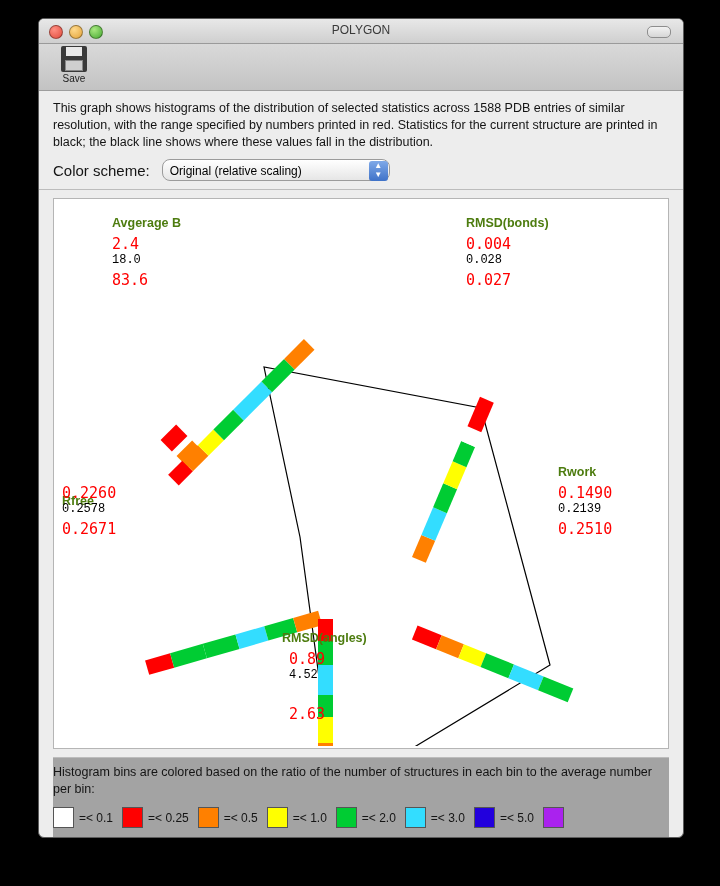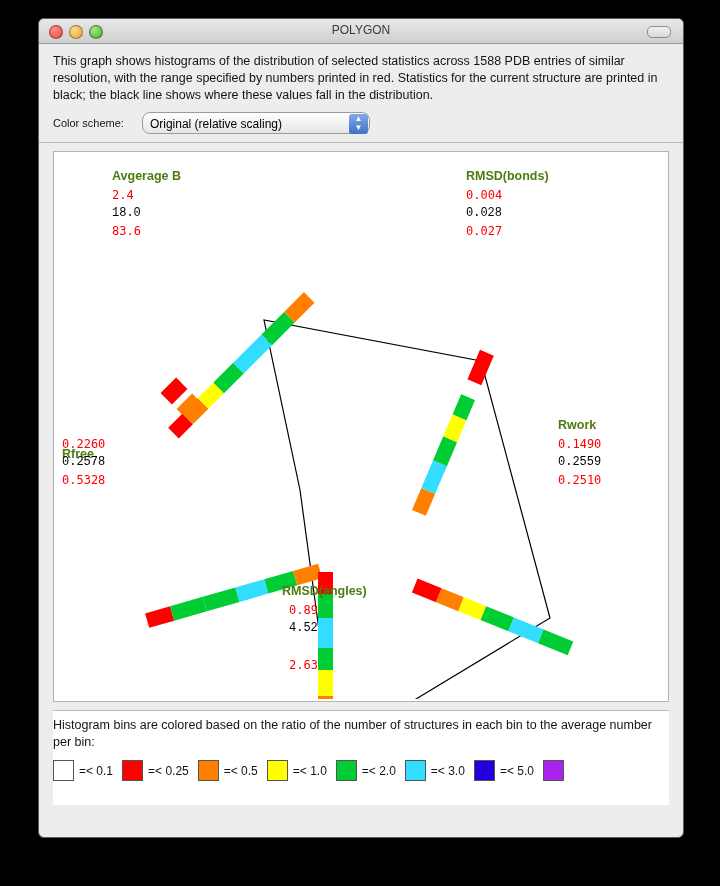--- a/index.html
+++ b/index.html
@@ -121,23 +121,23 @@
 
   
   #scheme-row {
     background: #ededed;
     padding: 2px 14px 8px 14px;
     display: flex;
     align-items: center;
     border-bottom: 1px solid #bcbcbc;
   }
   #scheme-label {
-    font-size: 11px;
+    font-size: 15px;
     color: #141414;
-    margin-right: 18px;
+    margin-right: 12px;
   }
   #scheme-select {
     position: relative;
     width: 228px;
     height: 22px;
     background: linear-gradient(to bottom, #ffffff 0%, #e6e6e6 100%);
     border: 1px solid #9b9b9b;
     border-radius: 8px;
     font-size: 12px;
     color: #000;
@@ -173,39 +173,39 @@
     position: absolute;
     font-family: Liberation Sans, sans-serif;
     font-size: 12.5px;
     font-weight: bold;
     color: #4d7c0f;
     white-space: nowrap;
   }
   .val-red {
     position: absolute;
     font-family: "DejaVu Sans Mono", monospace;
-    font-size: 12px;
+    font-size: 15px;
     color: #ff0000;
     white-space: nowrap;
     text-align: center;
   }
   .val-black {
     position: absolute;
     font-family: Liberation Mono, monospace;
     font-size: 12px;
     color: #000;
     white-space: nowrap;
   }
 
   
   #legend-panel {
     position: relative;
     margin: 8px 14px 0 14px;
     height: 88px;
-    background: #ffffff;
+    background: #a3a3a3;
     border-top: 1px solid #bcbcbc;
     padding-top: 6px;
   }
   #legend-text {
     font-size: 12.5px;
     line-height: 17px;
     color: #141414;
   }
   #legend-row {
     display: flex;
@@ -235,20 +235,26 @@
 <div id="window">
 
   <div id="titlebar">
     <div class="traffic" id="btn-close"></div>
     <div class="traffic" id="btn-min"></div>
     <div class="traffic" id="btn-max"></div>
     <div id="window-title">POLYGON</div>
     <div id="titlebar-pill"></div>
   </div>
 
+  <div id="toolbar">
+    <div id="save-button">
+      <div class="floppy"></div>
+      <div class="label">Save</div>
+    </div>
+  </div>
 
   <div id="desc">This graph shows histograms of the distribution of selected statistics across 1588 PDB entries of similar resolution, with the range specified by numbers printed in red.  Statistics for the current structure are printed in black; the black line shows where these values fall in the distribution.</div>
 
   <div id="scheme-row">
     <div id="scheme-label">Color scheme:</div>
     <div id="scheme-select">
       <span>Original (relative scaling)</span>
       <div id="scheme-arrows">▲<br>▼</div>
     </div>
   </div>
@@ -321,32 +327,32 @@
     <div class="val-black" style="left:58px;  top:54px;">18.0</div>
     <div class="val-red" style="left:58px;  top:72px;">83.6</div>
 
     <div class="node-label" style="left:412px; top:17px;">RMSD(bonds)</div>
     <div class="val-red" style="left:412px; top:36px;">0.004</div>
     <div class="val-black" style="left:412px; top:54px;">0.028</div>
     <div class="val-red" style="left:412px; top:72px;">0.027</div>
 
     <div class="node-label" style="left:504px; top:266px;">Rwork</div>
     <div class="val-red" style="left:504px; top:285px;">0.1490</div>
-    <div class="val-black" style="left:504px; top:303px;">0.2559</div>
+    <div class="val-black" style="left:504px; top:303px;">0.2139</div>
     <div class="val-red" style="left:504px; top:321px;">0.2510</div>
 
     <div class="node-label" style="left:228px; top:432px;">RMSD(angles)</div>
     <div class="val-red" style="left:235px; top:451px;">0.89</div>
     <div class="val-black" style="left:235px; top:469px;">4.52</div>
     <div class="val-red" style="left:235px; top:487px;margin-top:19px;">2.63</div>
 
     <div class="node-label" style="left:8px;   top:266px;margin-top:29px;">Rfree</div>
     <div class="val-red" style="left:8px;   top:285px;">0.2260</div>
     <div class="val-black" style="left:8px;   top:303px;">0.2578</div>
-    <div class="val-red" style="left:8px;   top:321px;">0.5328</div>
+    <div class="val-red" style="left:8px;   top:321px;">0.2671</div>
   </div>
 
   <div id="legend-panel">
     <div id="legend-text">Histogram bins are colored based on the ratio of the number of structures in each bin to the average number per bin:</div>
     <div id="legend-row">
       <div class="legend-item">
         <div class="swatch" style="background: rgb(255, 255, 255);"></div>
         <div class="swatch-label">=&lt; 0.1</div>
       </div>
       <div class="legend-item">

